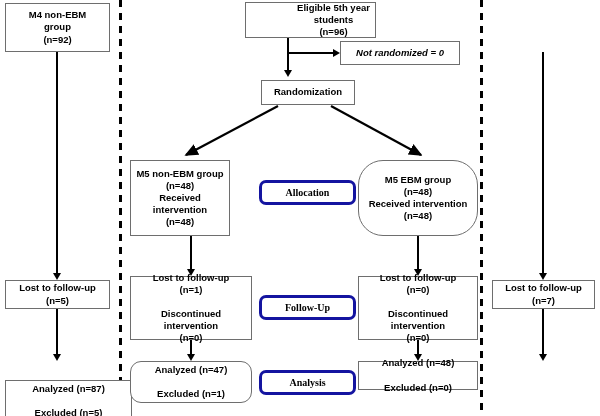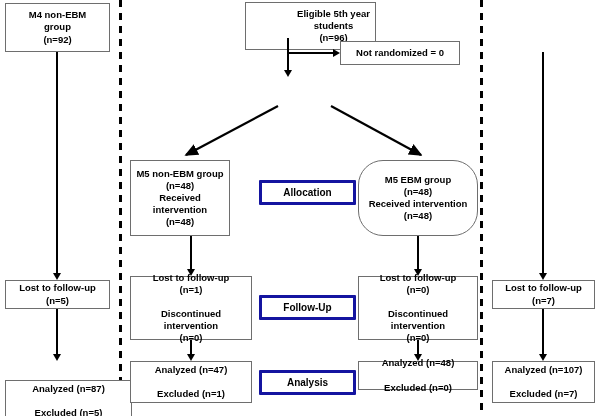--- a/index.html
+++ b/index.html
@@ -28,29 +28,30 @@
     font-weight: bold;
     font-size: 9.5px;
     line-height: 1.28;
     white-space: pre-line;
     padding: 1px 2px;
   }
   .stage {
     position: absolute;
     box-sizing: border-box;
     border: 3px solid #1414a0;
-    border-radius: 1px;
+    border-radius: 7px;
     background: #ffffff;
     display: flex;
     align-items: center;
     justify-content: center;
     text-align: center;
     color: #000000;
     font-weight: bold;
     font-size: 10px;
+    font-family: Liberation Serif, serif;
   }
   .vline {
     position: absolute;
     background: #000000;
     width: 2px;
   }
   .hline {
     position: absolute;
     background: #000000;
     height: 2px;
@@ -102,31 +103,32 @@
   <div class="box" style="left:5px; top:280px; width:105px; height:29px;">Lost to follow-up
 (n=5)</div>
 
   <div class="vline" style="left:56px; top:309px; height:45px;"></div>
   <div class="arrowhead-down" style="left:52.5px; top:354px;"></div>
 
   <div class="box" style="left:5px; top:380px; width:127px; height:42px;">Analyzed  (n=87)
 
 Excluded (n=5)</div>
 
-  <div class="box" style="left:245px; top:2px; width:131px; height:48px;padding-left:48px;">Eligible 5th year students
+  <div class="box" style="left:245px; top:2px; width:131px; height:36px;padding-left:48px;">Eligible 5th year students
 (n=96)</div>
 
   <div class="vline" style="left:287px; top:38px; height:32px;"></div>
   <div class="arrowhead-down" style="left:283.5px; top:70px;"></div>
 
   <div class="hline" style="left:288px; top:52px; width:45px;"></div>
   <div class="arrowhead-right" style="left:333px; top:48.5px;"></div>
 
-  <div class="box" style="left:340px; top:41px; width:120px; height:24px;">Not randomized = 0</div>
+  <div class="box" style="left:340px; top:41px; width:120px; height:24px;font-style:italic;">Not randomized = 0</div>
 
+  <div class="box" style="left:261px; top:80px; width:94px; height:25px;">Randomization</div>
 
   <svg class="diag" style="left:0px; top:0px; width:600px; height:416px;">
     <defs>
       <marker id="ah" markerWidth="7" markerHeight="7" refX="5.4" refY="3.1" orient="auto" markerUnits="strokeWidth">
         <path d="M0,0.4 L6.2,3.1 L0,5.8 z" fill="#000000"></path>
       </marker>
     </defs>
     <line x1="278" y1="106" x2="186" y2="155" stroke="#000000" stroke-width="2.2" marker-end="url(#ah)"></line>
     <line x1="331" y1="106" x2="421" y2="155" stroke="#000000" stroke-width="2.2" marker-end="url(#ah)"></line>
   </svg>
@@ -142,21 +144,21 @@
   <div class="box" style="left:130px; top:276px; width:122px; height:64px;">Lost to follow-up
 (n=1)
 
 Discontinued
 intervention
 (n=0)</div>
 
   <div class="vline" style="left:190px; top:340px; height:14px;"></div>
   <div class="arrowhead-down" style="left:186.5px; top:354px;"></div>
 
-  <div class="box" style="left:130px; top:361px; width:122px; height:42px;">Analyzed  (n=47)
+  <div class="box" style="left:130px; top:361px; width:122px; height:42px;border-radius:11px;">Analyzed  (n=47)
 
 Excluded  (n=1)</div>
 
   <div class="box" style="left:358px; top:160px; width:120px; height:76px;border-radius:25px;">M5 EBM group
 (n=48)
 Received intervention
 (n=48)</div>
 
   <div class="vline" style="left:417px; top:236px; height:33px;"></div>
   <div class="arrowhead-down" style="left:413.5px; top:269px;"></div>
@@ -184,17 +186,14 @@
 
   <div class="vline" style="left:542px; top:52px; height:221px;"></div>
   <div class="arrowhead-down" style="left:538.5px; top:273px;"></div>
 
   <div class="box" style="left:492px; top:280px; width:103px; height:29px;">Lost to follow-up
 (n=7)</div>
 
   <div class="vline" style="left:542px; top:309px; height:45px;"></div>
   <div class="arrowhead-down" style="left:538.5px; top:354px;"></div>
 
-  <div class="box" style="left:492px; top:361px; width:103px; height:42px;">Analyzed  (n=107)
-
-Excluded (n=7)</div>
 
 </div>
 
 </body></html>

